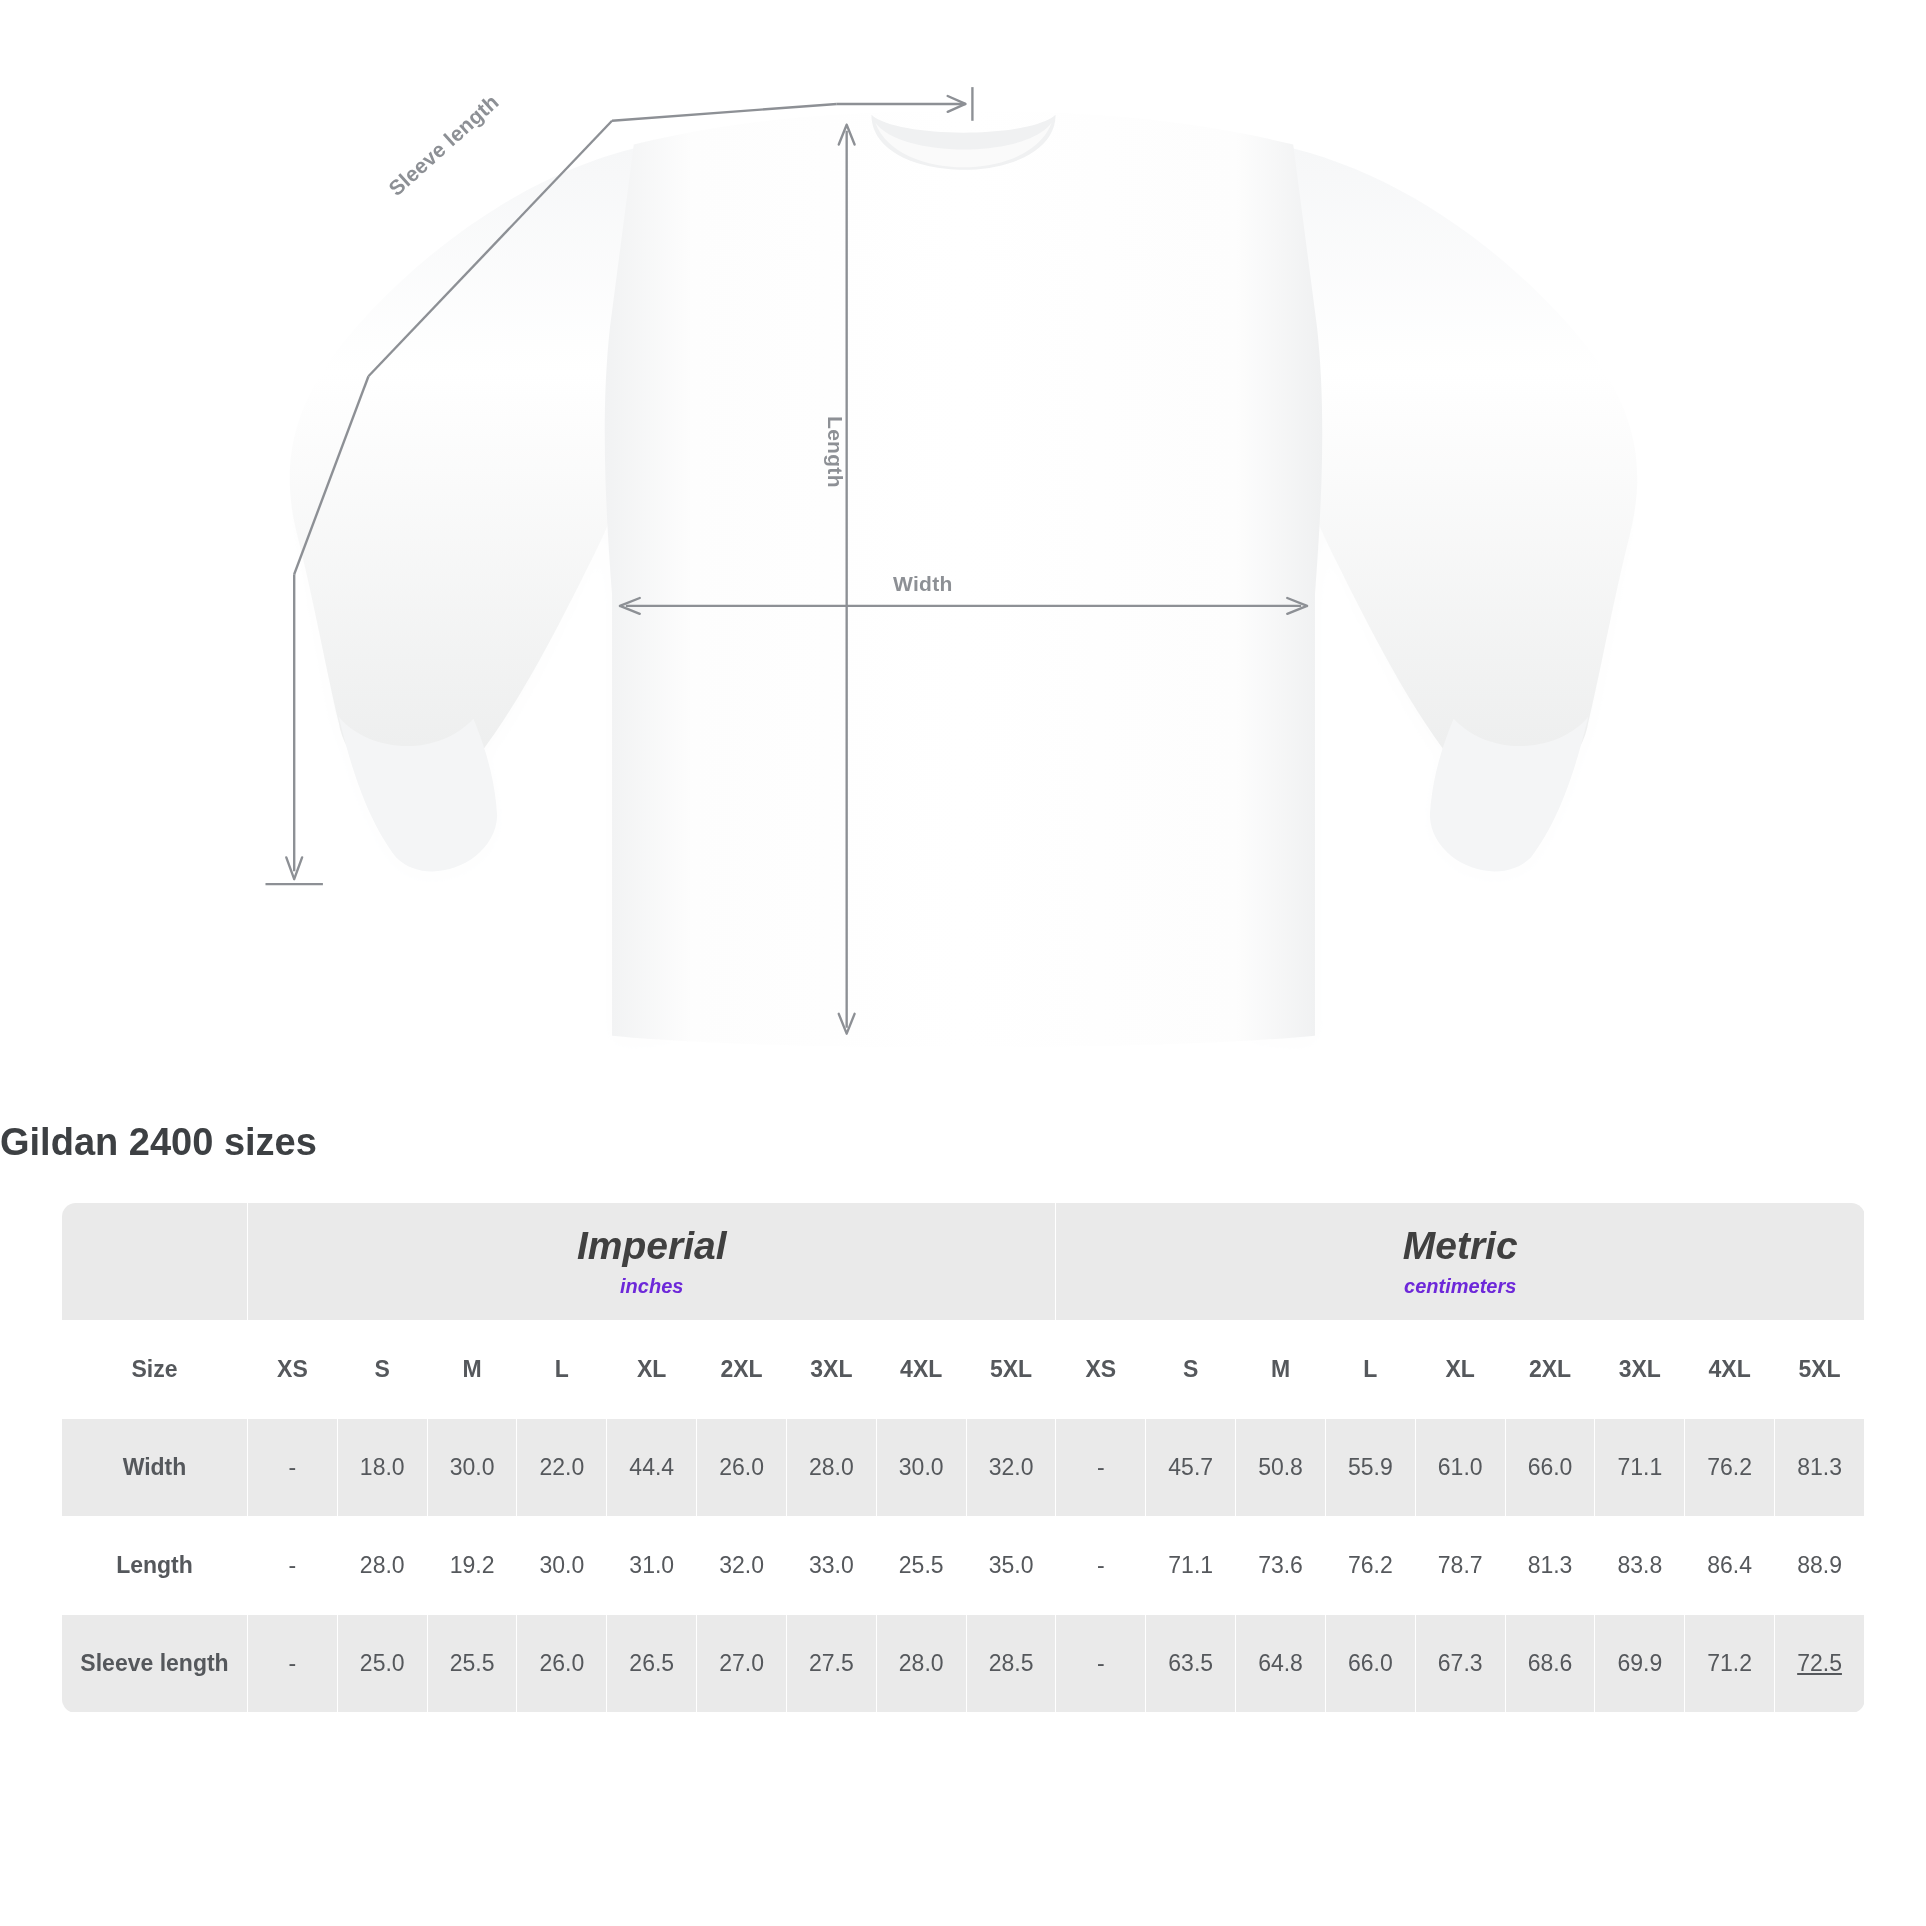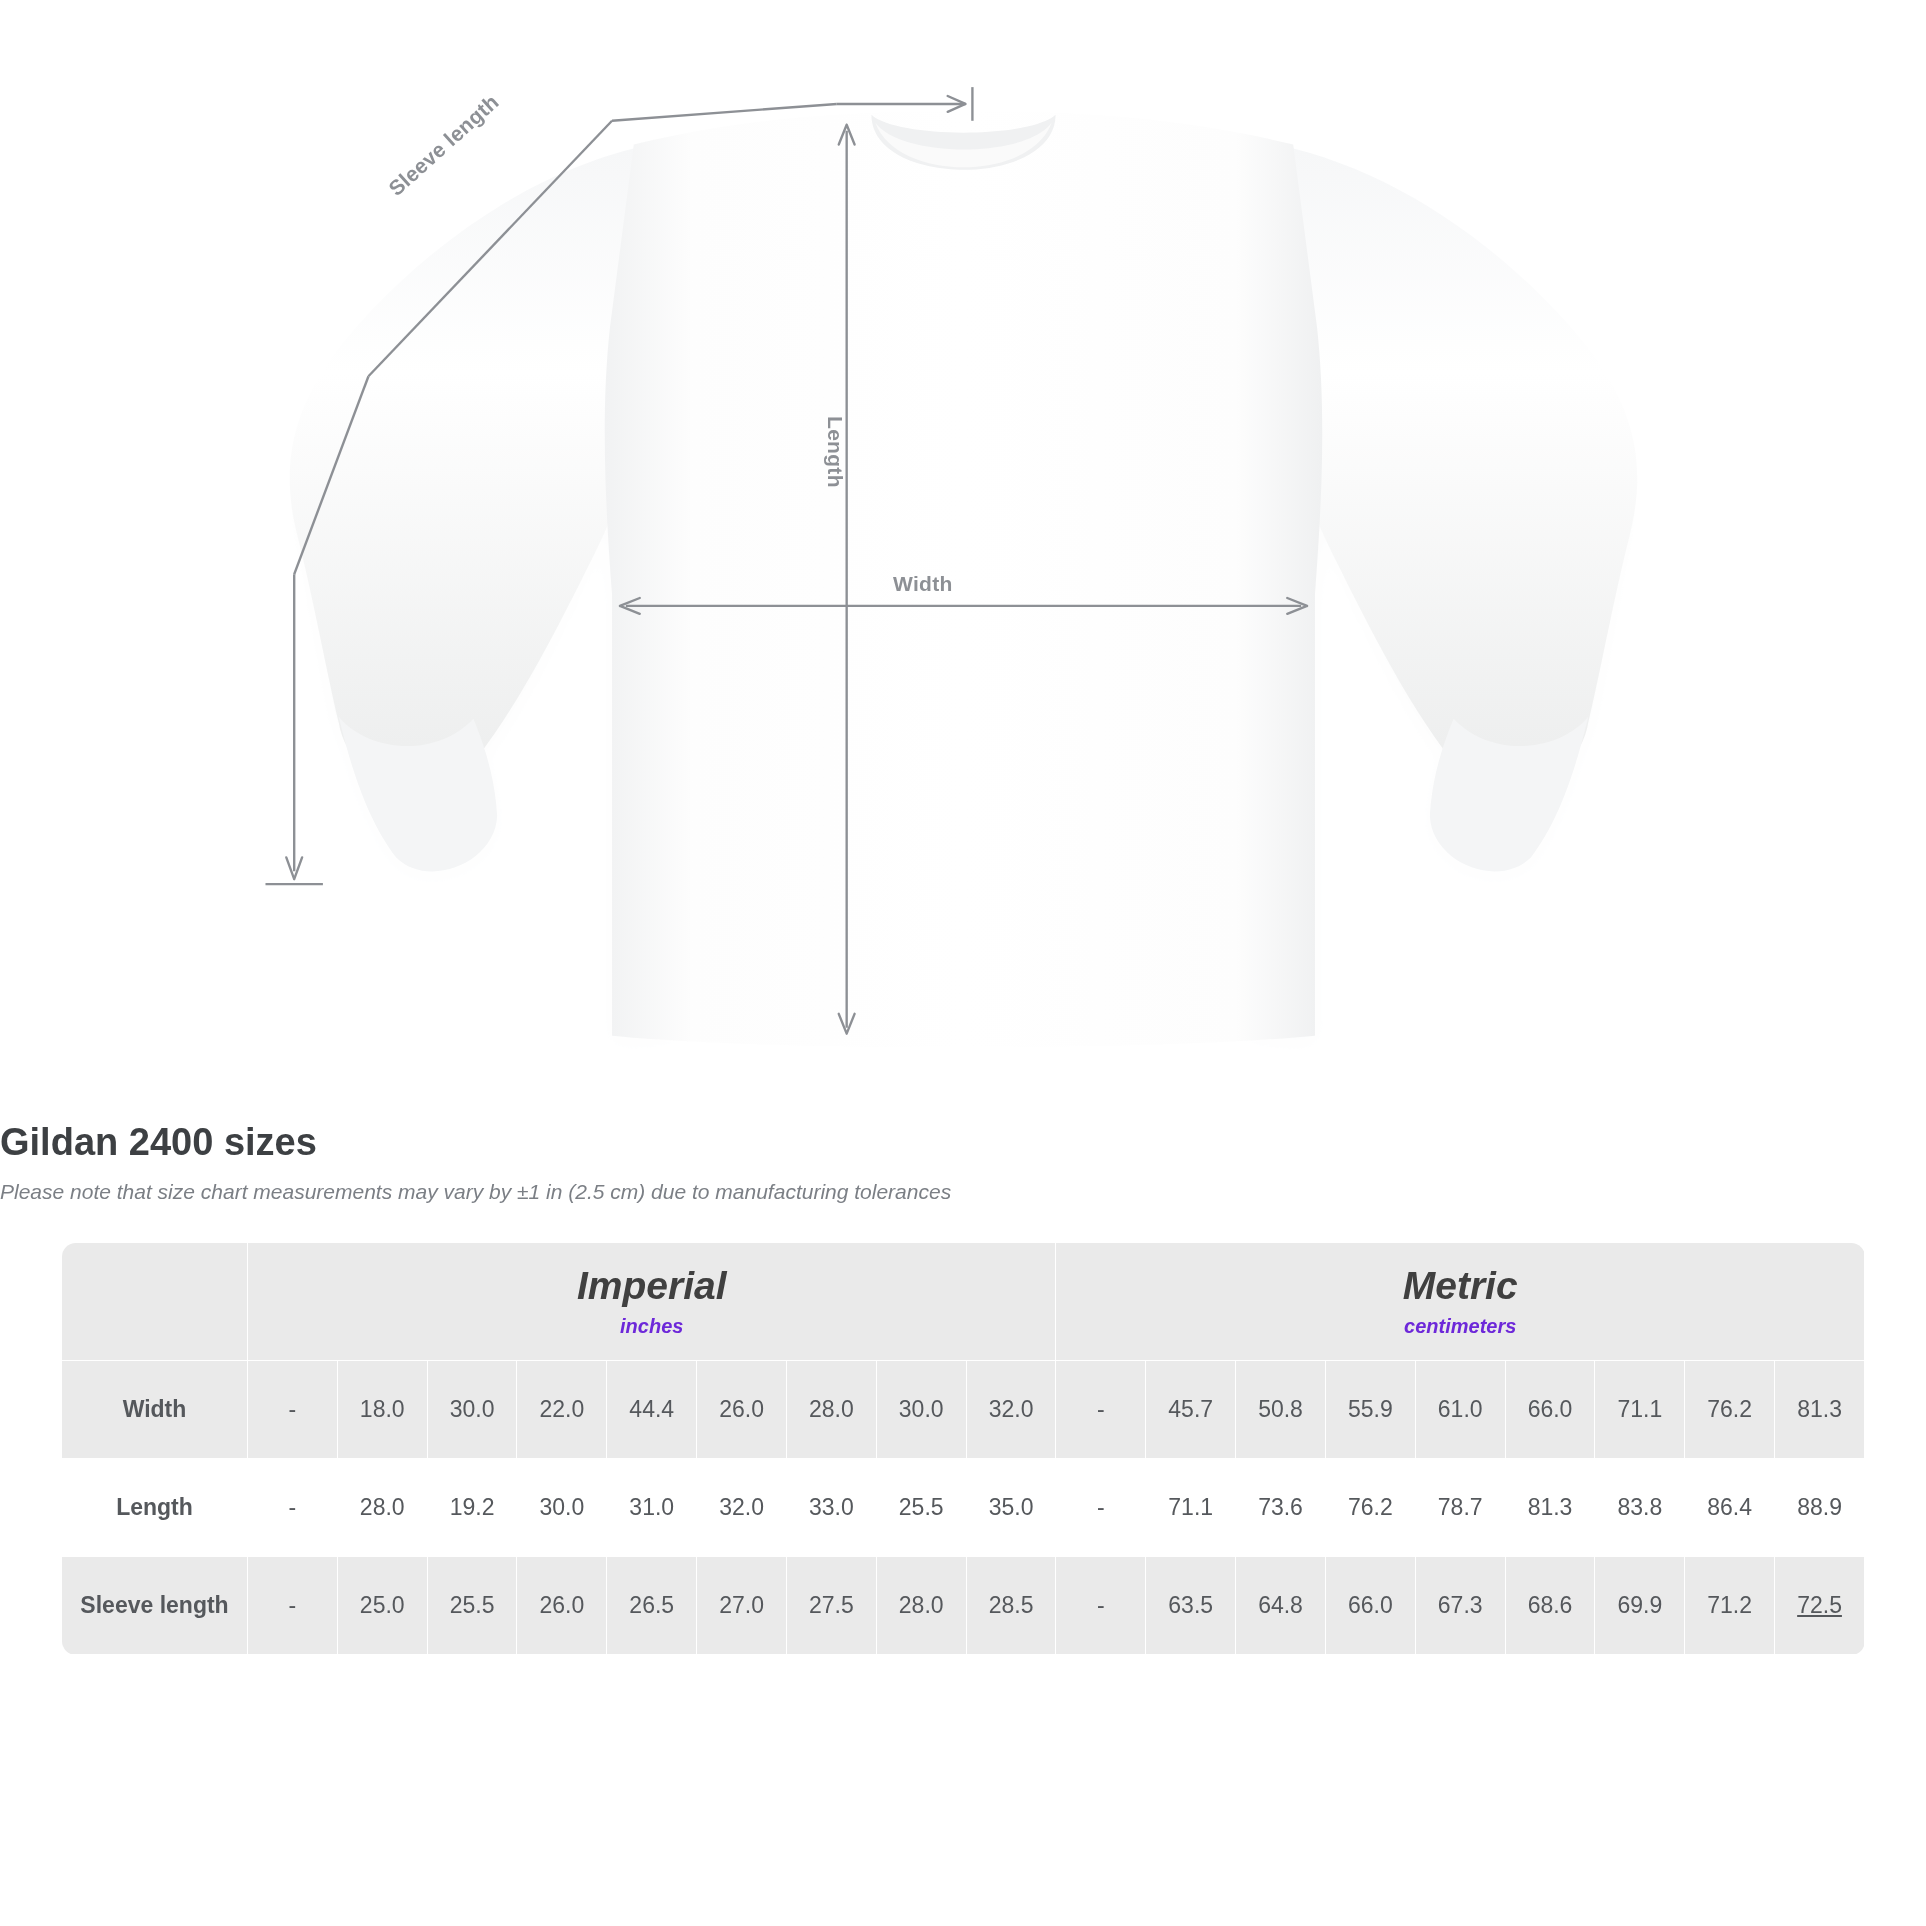--- a/index.html
+++ b/index.html
@@ -241,21 +241,20 @@
     </g>
   </svg>
 
   <span class="dim-label width-label">Width</span>
   <span class="dim-label length-label">Length</span>
   <span class="dim-label sleeve-label">Sleeve length</span>
 </div>
 
 <div class="title-block">
   <h1 class="chart-title">Gildan 2400 sizes</h1>
-  <div class="chart-note">Please note that size chart measurements may vary by ±1 in (2.5 cm) due to manufacturing tolerances</div>
 </div>
 
 <div class="table-wrap">
   <table class="size-table">
     <colgroup>
       <col class="first">
       <col>
         <col>
         <col>
         <col>
@@ -279,20 +278,41 @@
         <th class="corner"></th>
         <th colspan="9">
           <div class="unit-name">Imperial</div>
           <div class="unit-sub">inches</div>
         </th>
         <th colspan="9" class="corner-right">
           <div class="unit-name">Metric</div>
           <div class="unit-sub">centimeters</div>
         </th>
       </tr>
+      <tr class="size-row">
+        <th class="rowhead">Size</th>
+        <th>XS</th>
+        <th>S</th>
+        <th>M</th>
+        <th>L</th>
+        <th>XL</th>
+        <th>2XL</th>
+        <th>3XL</th>
+        <th>4XL</th>
+        <th>5XL</th>
+        <th>XS</th>
+        <th>S</th>
+        <th>M</th>
+        <th>L</th>
+        <th>XL</th>
+        <th>2XL</th>
+        <th>3XL</th>
+        <th>4XL</th>
+        <th>5XL</th>
+      </tr>
     </thead>
     <tbody>
       <tr class="shade">
         <td class="rowhead">Width</td>
         <td>-</td>
         <td>18.0</td>
         <td>30.0</td>
         <td>22.0</td>
         <td>44.4</td>
         <td>26.0</td>

